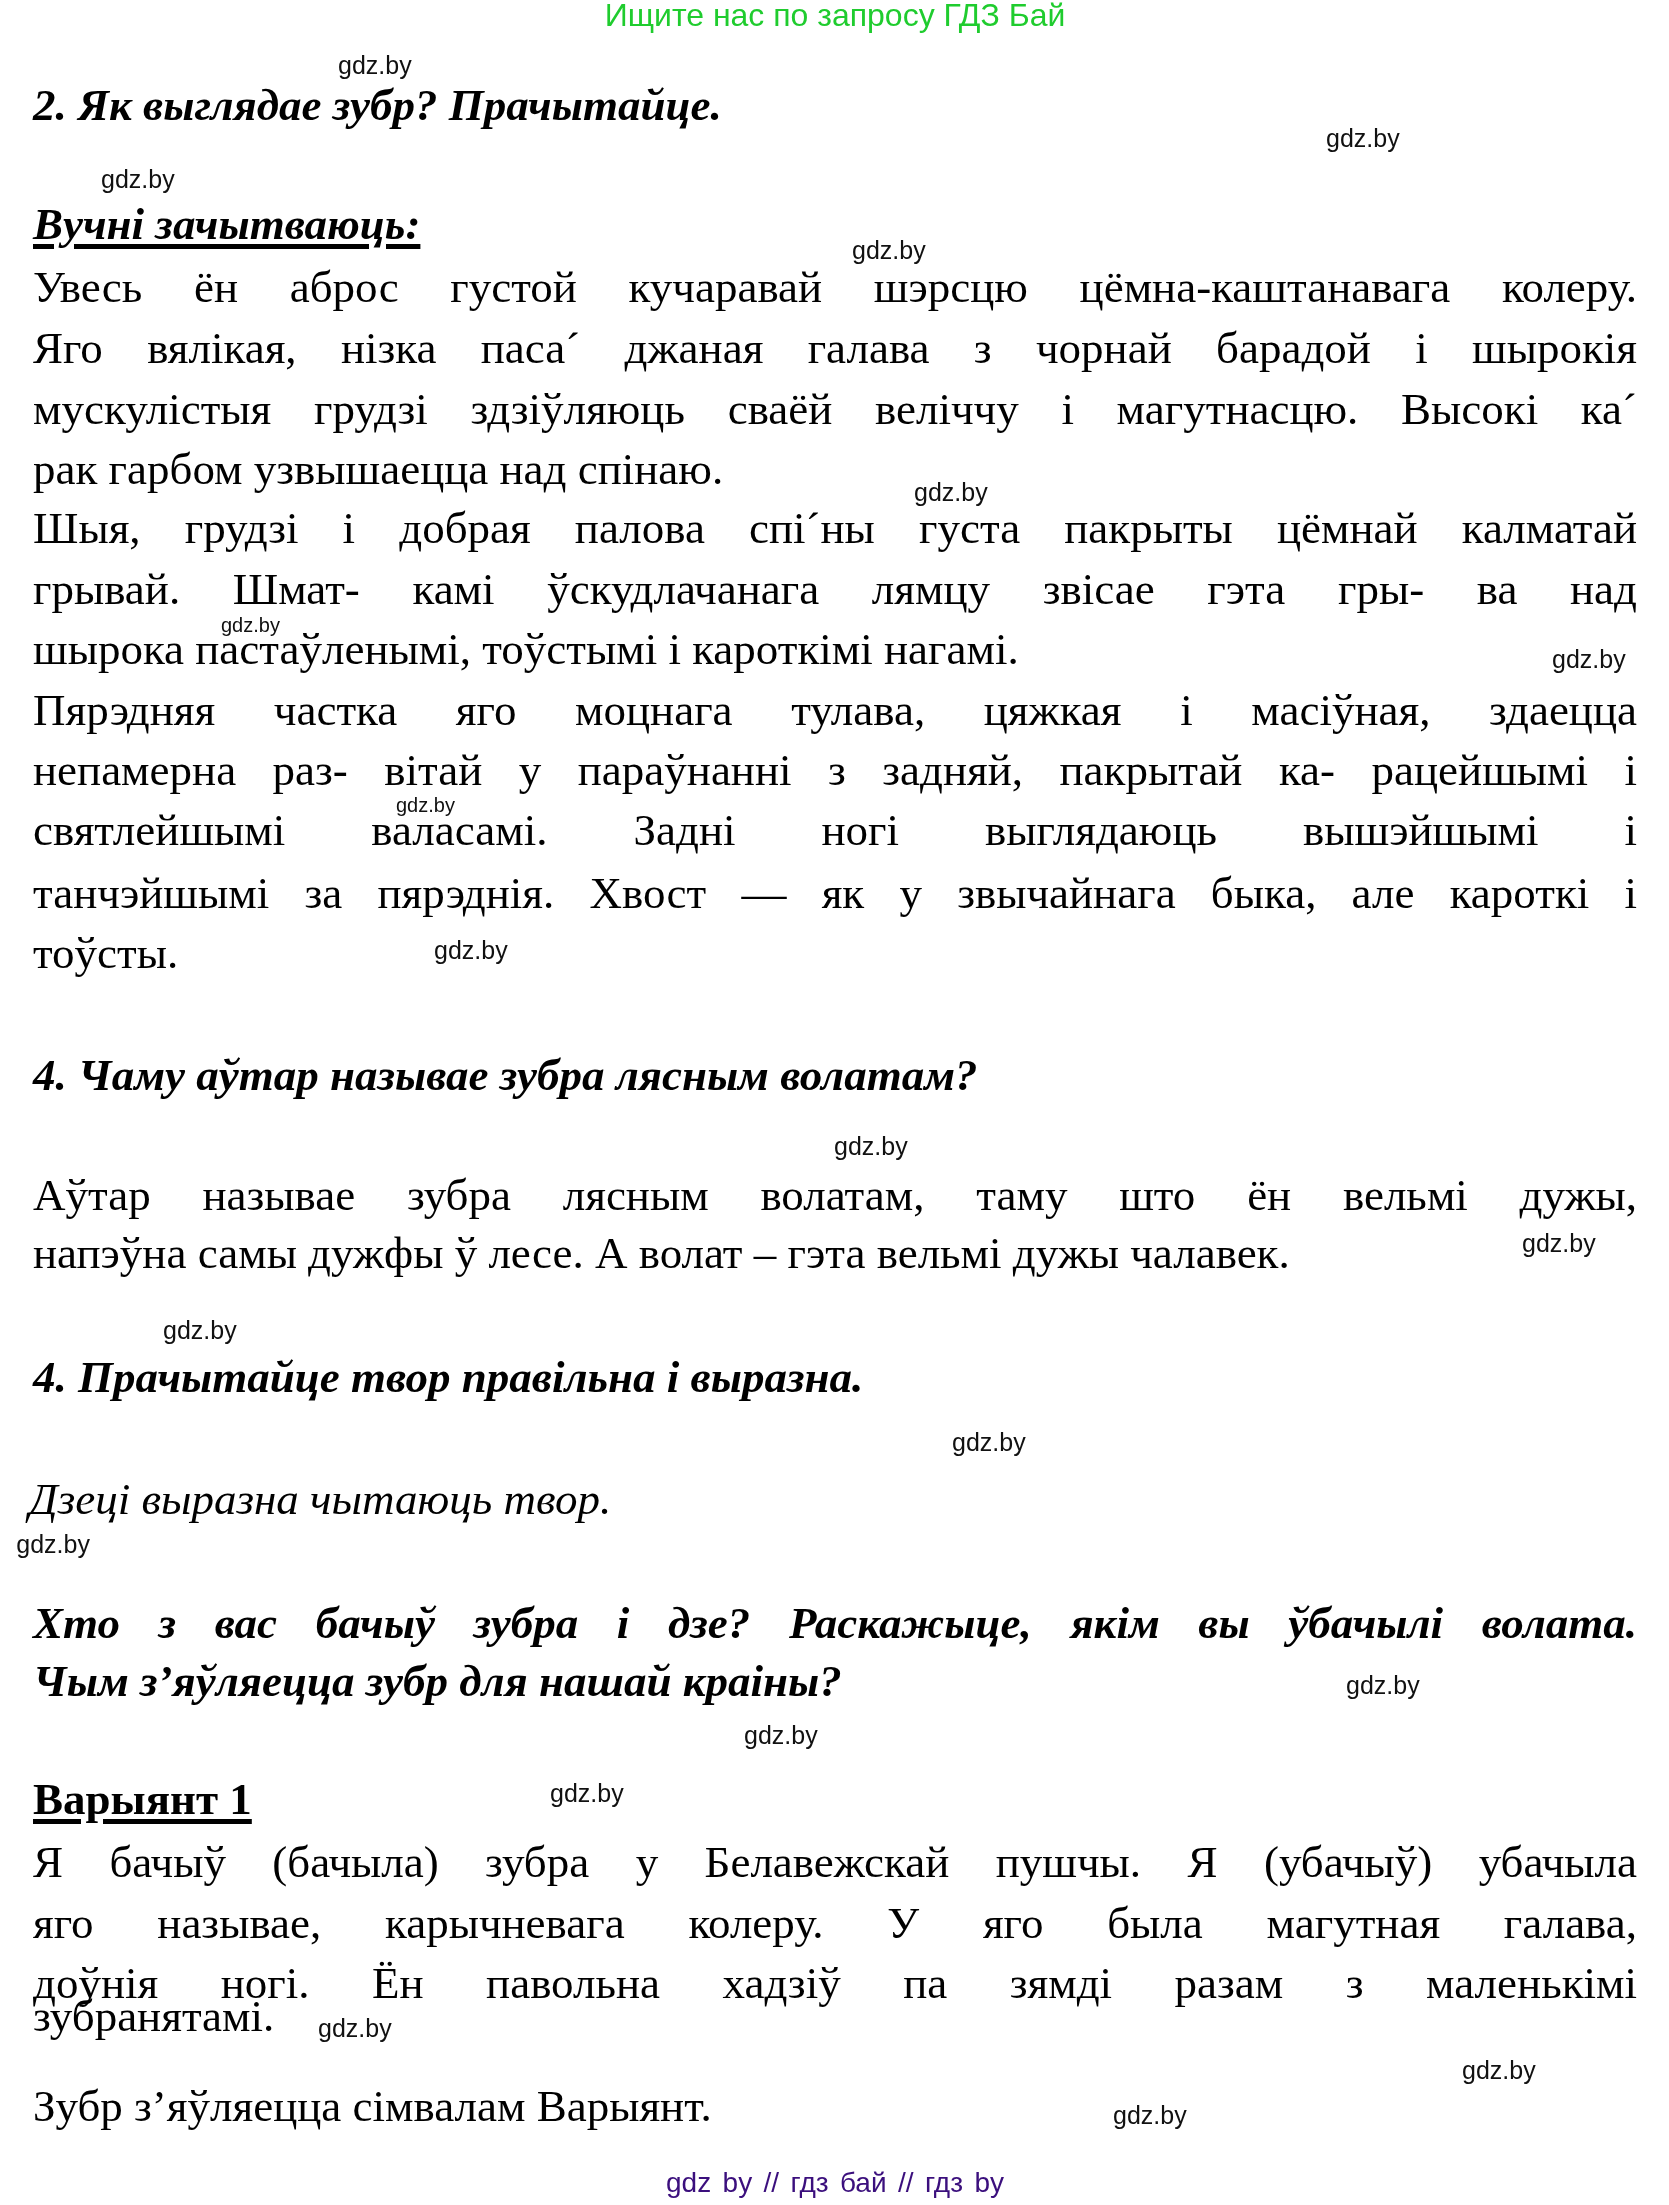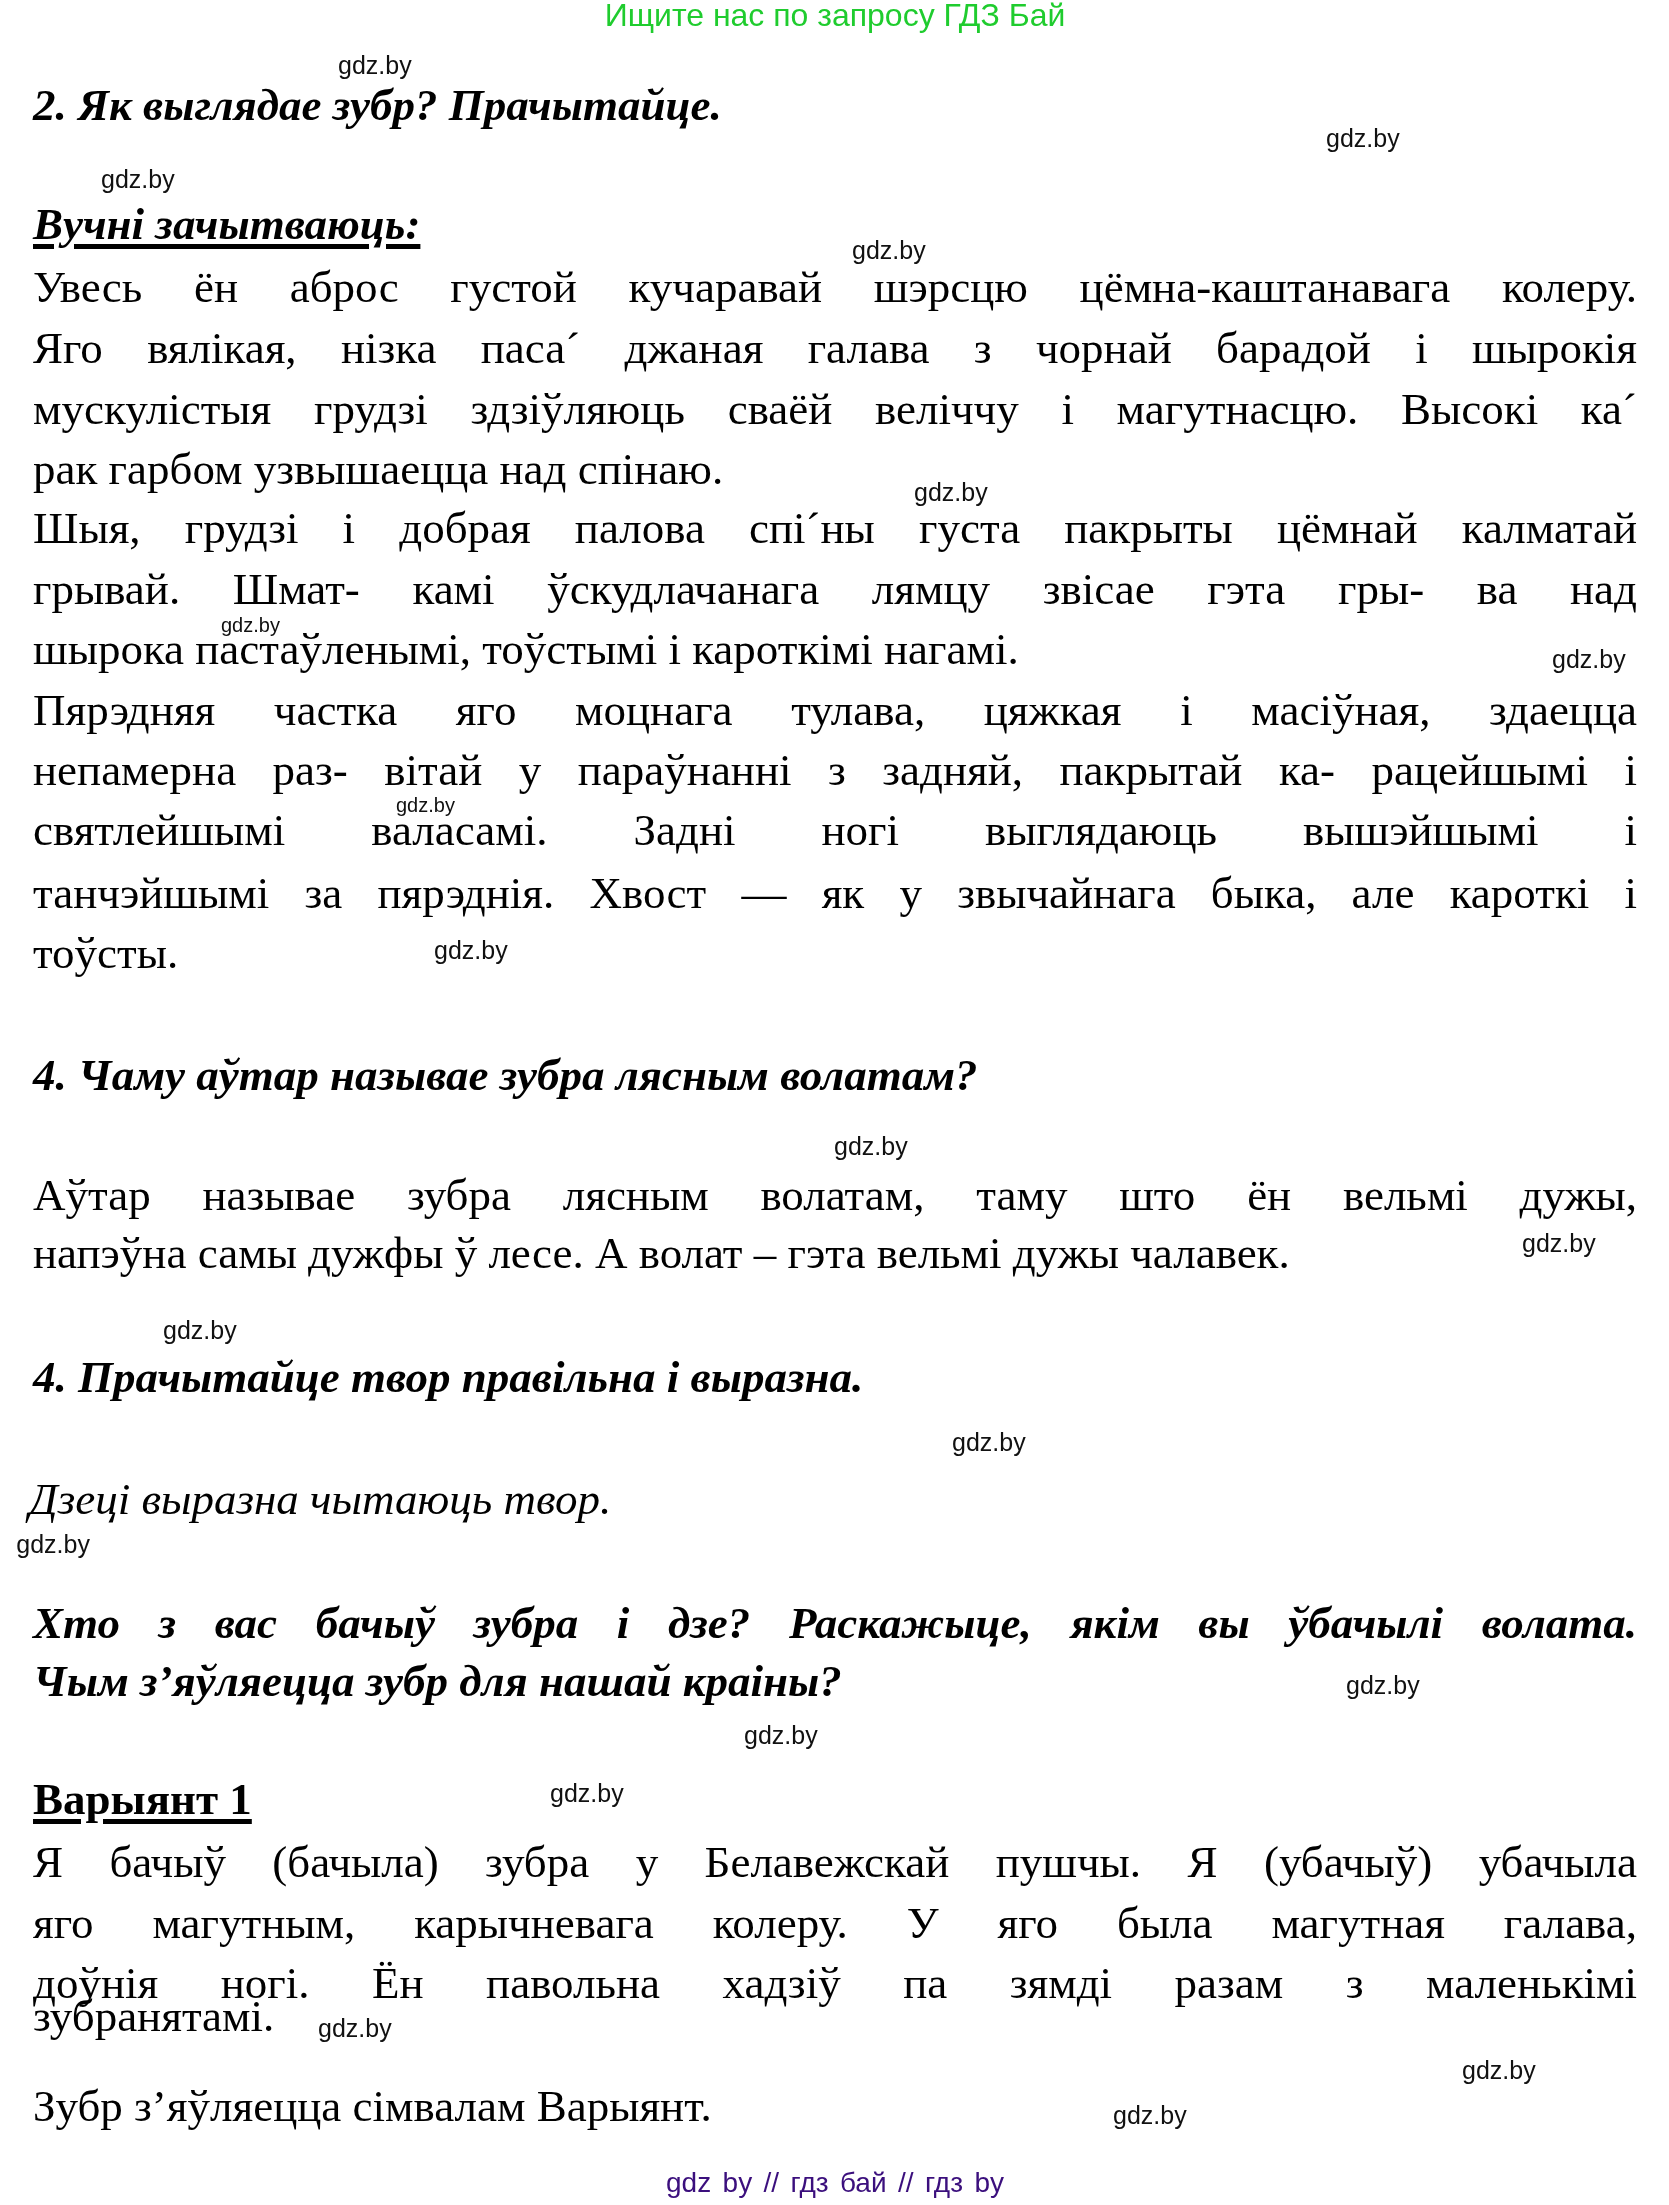--- a/index.html
+++ b/index.html
@@ -65,19 +65,19 @@
 
 <div class="abs serif h" style="left:33px;top:1352px">4.  Прачытайце твор правільна і выразна.</div>
 <div class="abs serif body it" style="left:29px;top:1474px">Дзеці выразна чытаюць твор.</div>
 
 <div class="abs serif h line just" style="top:1598px">Хто з вас бачыў зубра і дзе? Раскажыце, якім вы ўбачылі волата.</div>
 <div class="abs serif h" style="left:33px;top:1656px">Чым з’яўляецца зубр для нашай краіны?</div>
 
 <div class="abs serif body ul" style="left:33px;top:1774px;font-weight:bold">Варыянт 1</div>
 
 <div class="abs serif body line just" style="top:1837px">Я бачыў (бачыла) зубра у Белавежскай пушчы. Я (убачыў) убачыла</div>
-<div class="abs serif body line just" style="top:1898px">яго магутным, карычневага колеру. У яго была магутная галава,</div>
+<div class="abs serif body line just" style="top:1898px">яго называе, карычневага колеру. У яго была магутная галава,</div>
 <div class="abs serif body line just" style="top:1958px">доўнія ногі. Ён павольна хадзіў па зямдi разам з маленькімі</div>
 <div class="abs serif body line" style="top:1991px">зубранятамі.</div>
 <div class="abs serif body line" style="top:2081px">Зубр з’яўляецца сімвалам Варыянт.</div>
 
 <div class="abs sans footer">gdz by  //  гдз бай  //  гдз by</div>
 
 
 </body></html>

